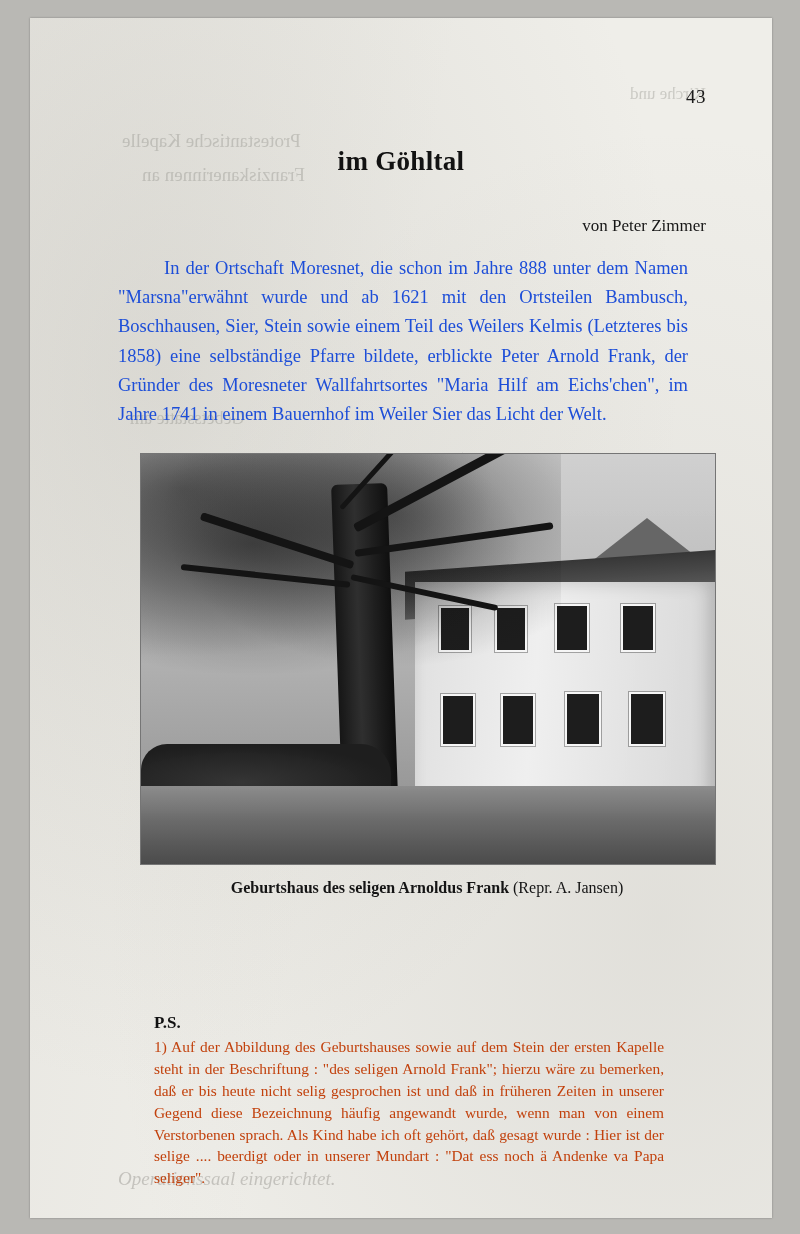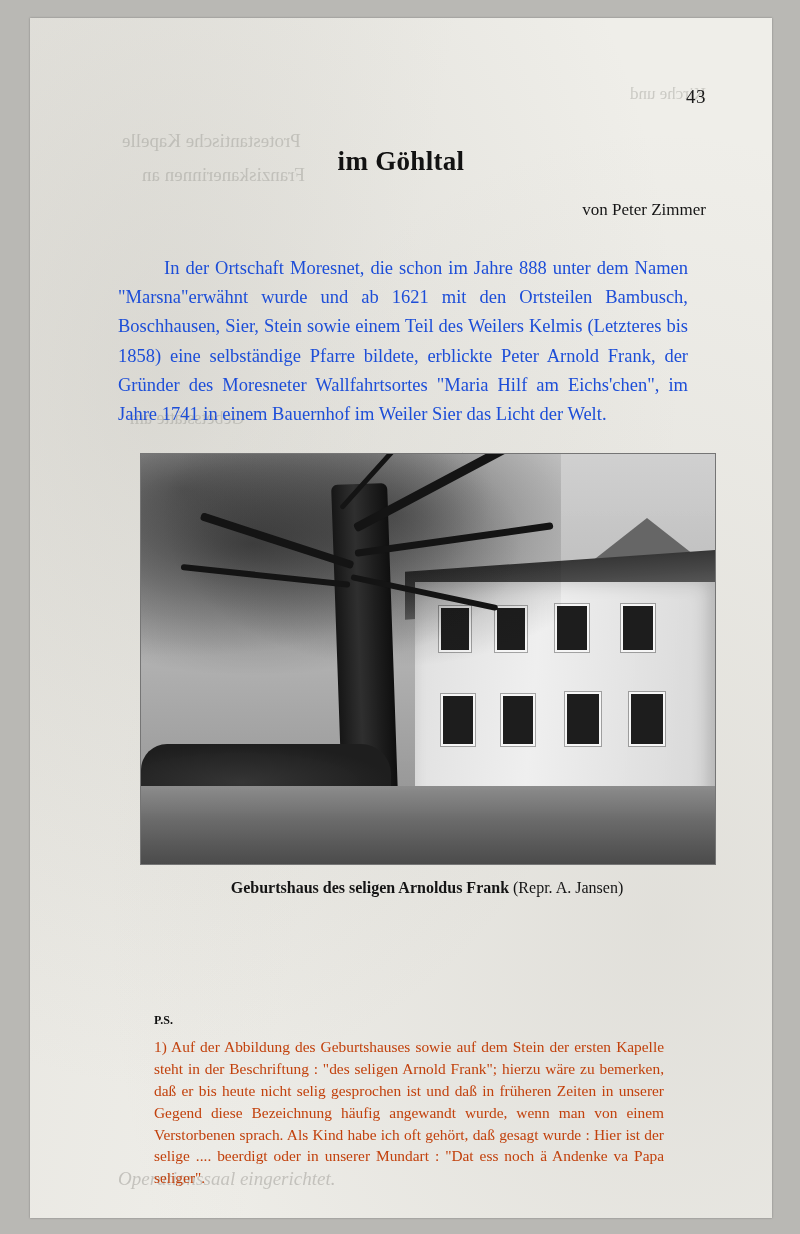--- a/index.html
+++ b/index.html
@@ -67,21 +67,21 @@
     text-align: center;
     font-size: 27px;
     font-weight: bold;
     line-height: 1.26;
     color: #121212;
     letter-spacing: 0.3px;
   }
   .byline {
     position: absolute;
     right: 66px;
-    top: 182px;
+    top: 198px;
     font-size: 17px;
     color: #161616;
   }
   .body-text {
     position: absolute;
     left: 88px;
     top: 228px;
     width: 570px;
     font-size: 18.5px;
     line-height: 1.58;
@@ -195,21 +195,21 @@
     margin-top: 14px;
     text-align: center;
     font-size: 16px;
     color: #141414;
   }
   .caption b { font-weight: bold; }
   .ps-head {
     position: absolute;
     left: 124px;
     top: 995px;
-    font-size: 12px;
+    font-size: 17px;
     font-weight: bold;
     color: #111;
   }
   .ps-body {
     position: absolute;
     left: 124px;
     top: 1018px;
     width: 510px;
     font-size: 15.4px;
     line-height: 1.42;

